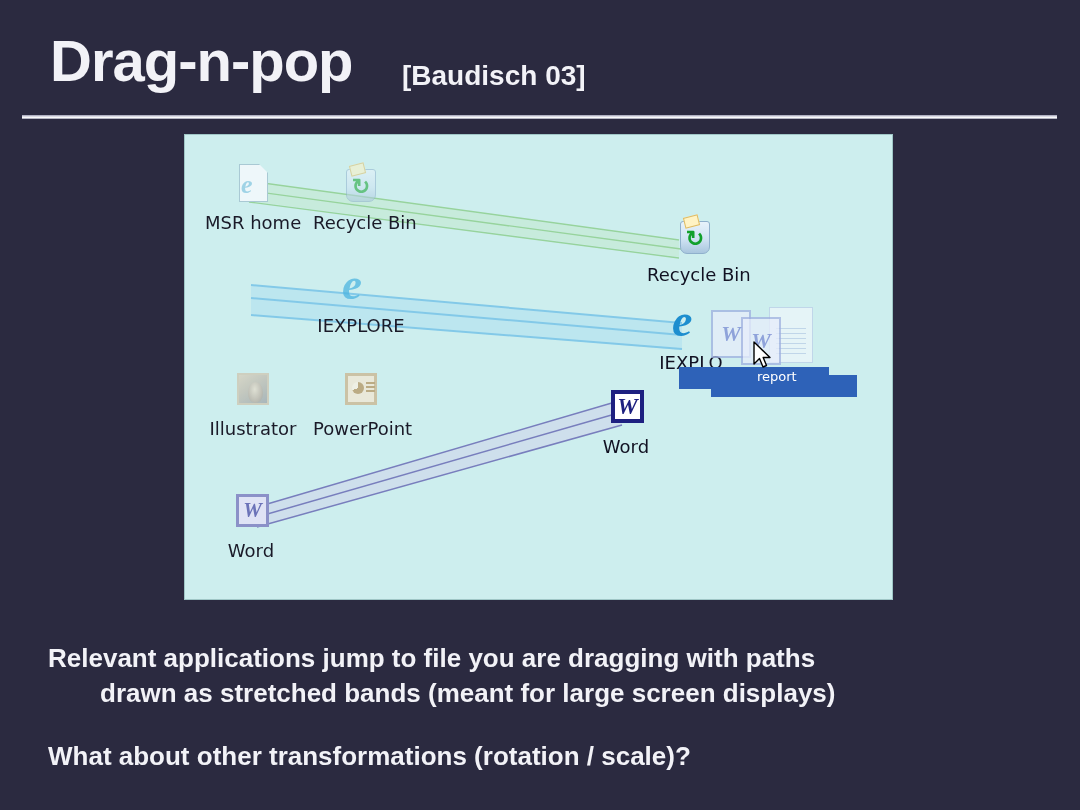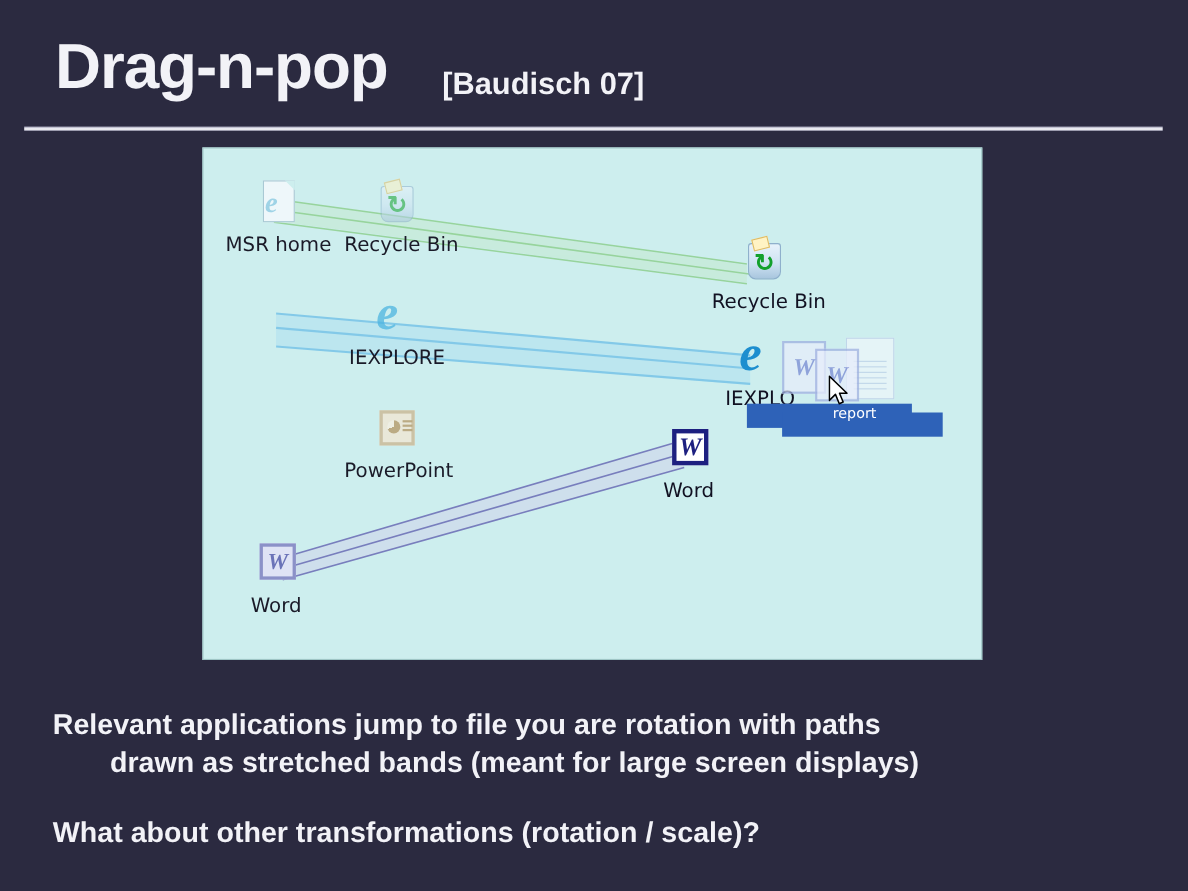--- a/index.html
+++ b/index.html
@@ -335,21 +335,21 @@
   }
   #body-1a { left: 48px; top: 643px; }
   #body-1b { left: 100px; top: 678px; }
   #body-2  { left: 48px; top: 741px; }
 </style>
 </head>
 <body>
 
 <div id="title-block">
   <div id="slide-title">Drag-n-pop</div>
-  <div id="title-citation">[Baudisch 07]</div>
+  <div id="title-citation">[Baudisch 03]</div>
   <div id="title-rule"></div>
 </div>
 
 <div id="desktop-panel">
 
   <svg id="band-layer" viewBox="0 0 709 466" preserveAspectRatio="none">
 
     <g opacity="0.85">
       <polygon points="64,46 494,106 494,122 64,66" fill="#bfe6c2" opacity="0.45"></polygon>
       <line x1="64" y1="46" x2="494" y2="105" stroke="#8ecf8e" stroke-width="1.4"></line>
@@ -392,20 +392,28 @@
   </div>
 
 
   <div class="desk-icon faded" style="left:128px; top:131px;">
     <div class="glyph" style="opacity:.72;">
       <div class="ie-e" style="left:4px; top:-4px; font-size:45px; color:#49b3e0;">e</div>
     </div>
     <div class="caption">IEXPLORE</div>
   </div>
 
+  <div class="desk-icon faded" style="left:20px; top:234px;">
+    <div class="glyph" style="opacity:.72;">
+      <div class="illus-box">
+          <div class="illus-face"></div>
+        </div>
+    </div>
+    <div class="caption">Illustrator</div>
+  </div>
 
   <div class="desk-icon faded" style="left:128px; top:234px;text-align:right;">
     <div class="glyph" style="opacity:.8;">
       <div class="ppt-box">
         <div class="ppt-pie"></div>
         <div class="ppt-lines">
             <i></i>
             <i></i>
             <i></i>
           </div>
@@ -459,15 +467,15 @@
     <div class="drag-word" id="drag-word-2">W</div>
     <svg id="drag-cursor" viewBox="0 0 20 30">
       <polygon points="1,1 1,23 6.5,17.5 10,26 13.5,24.5 10.2,16.5 17,16.5" fill="#ffffff" stroke="#000000" stroke-width="1.4" stroke-linejoin="round"></polygon>
     </svg>
   </div>
   <div id="drag-label"></div>
   <div id="drag-label-2"></div>
   <div id="drag-label-text">report</div>
 </div>
 
-<div class="body-line" id="body-1a">Relevant applications jump to file you are rotation with paths</div>
+<div class="body-line" id="body-1a">Relevant applications jump to file you are dragging with paths</div>
 <div class="body-line" id="body-1b">drawn as stretched bands (meant for large screen displays)</div>
 <div class="body-line" id="body-2">What about other transformations (rotation / scale)?</div>
 
 </body></html>

